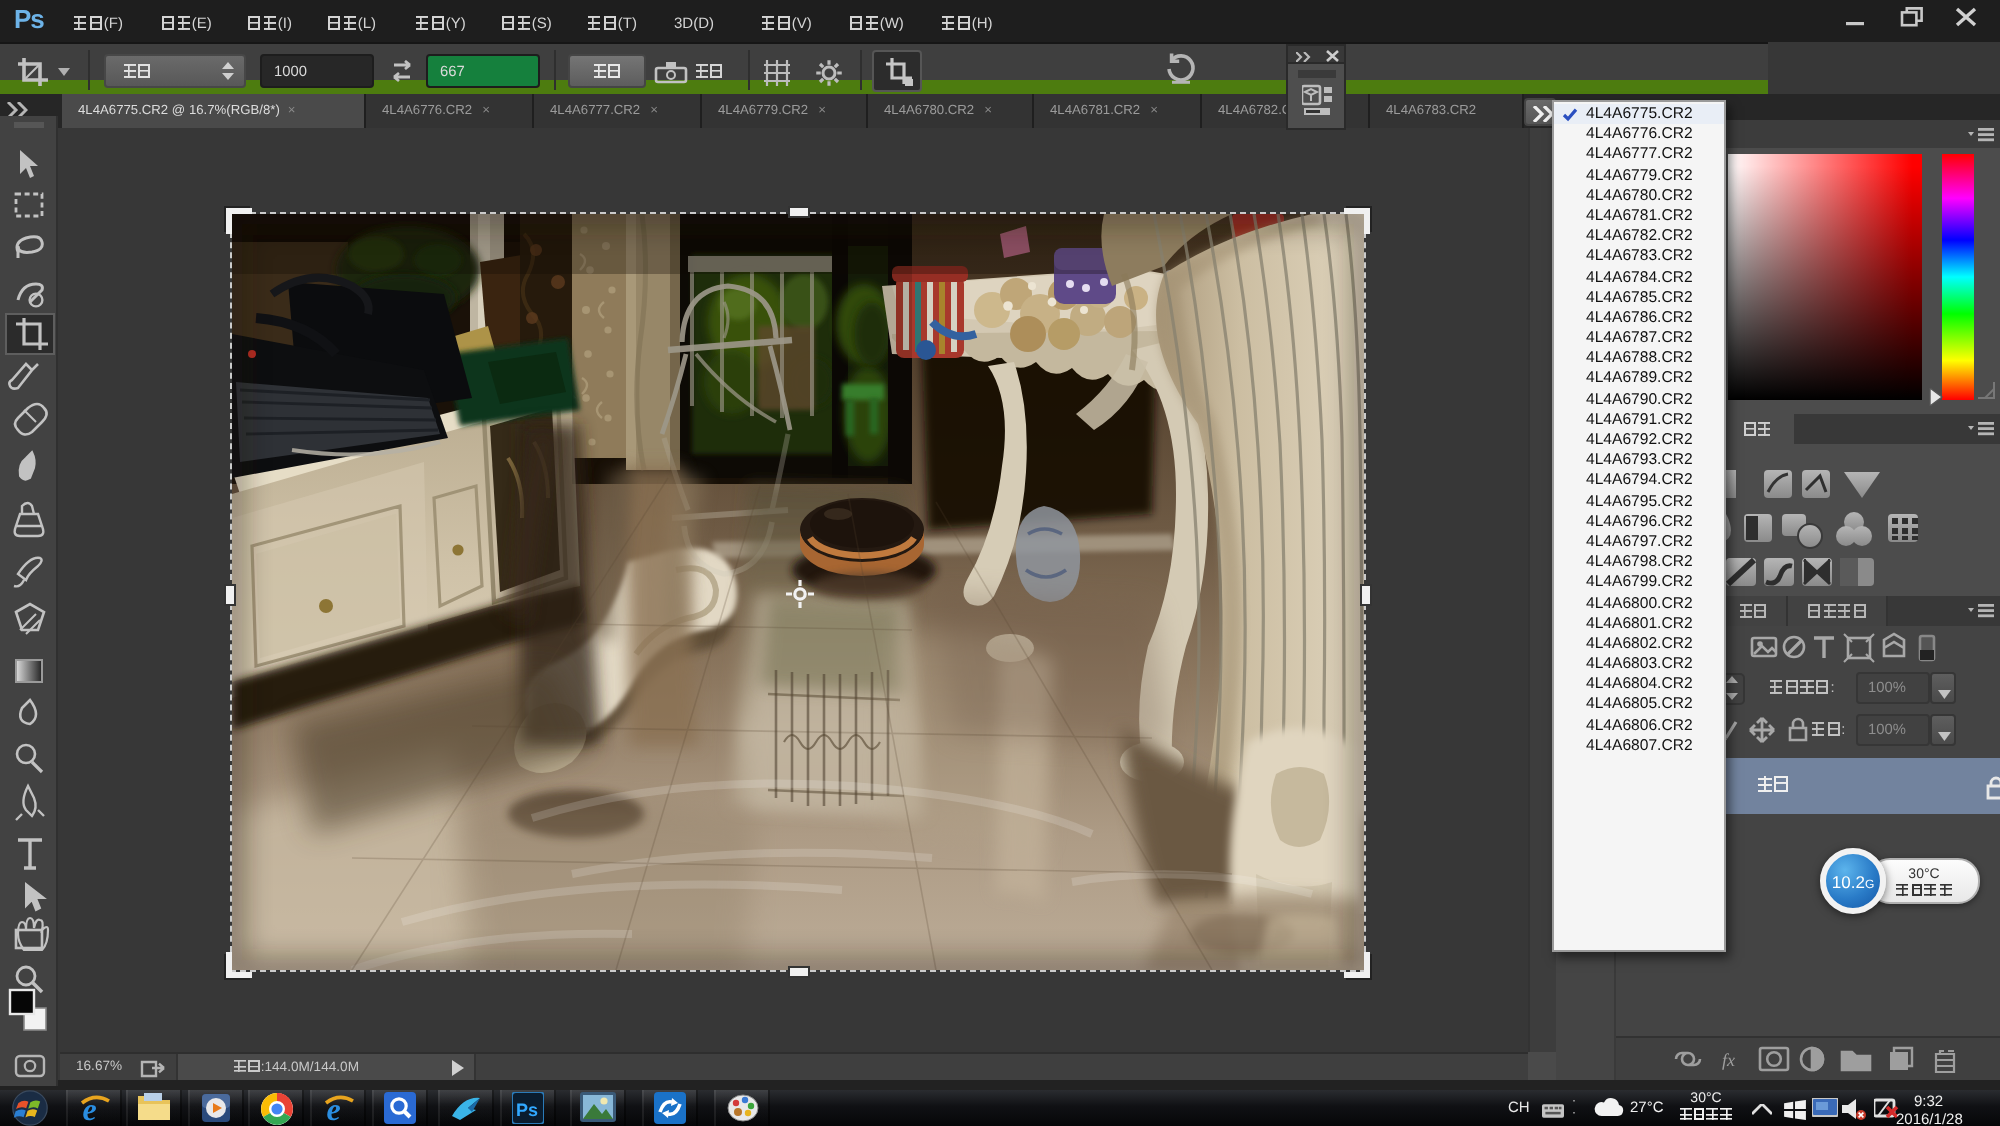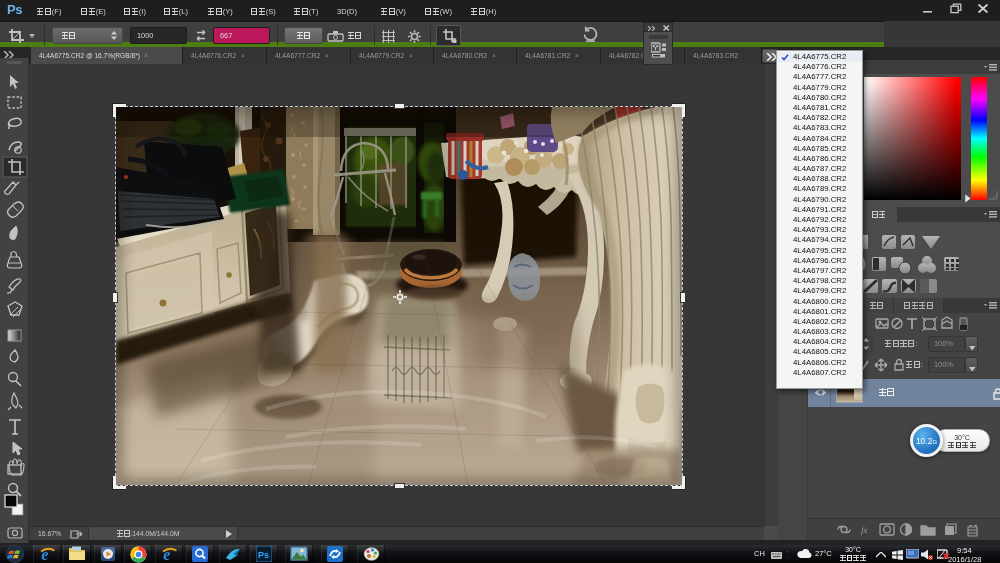--- a/index.html
+++ b/index.html
@@ -1,33 +1,33 @@
 <!DOCTYPE html>
 <html><head><meta charset="utf-8">
 <style>
 *{margin:0;padding:0;box-sizing:border-box}
 html,body{width:1000px;height:563px;overflow:hidden;background:#373737;font-family:"Liberation Sans",sans-serif;-webkit-font-smoothing:antialiased}
 .abs{position:absolute}
 .c{display:inline-block;width:.88em;height:.92em;margin:0 .09em;vertical-align:-.08em;background-image:linear-gradient(currentColor,currentColor),linear-gradient(currentColor,currentColor),linear-gradient(currentColor,currentColor),linear-gradient(currentColor,currentColor);background-size:100% 14%,100% 14%,100% 14%,14% 100%;background-position:0 4%,0 52%,0 100%,46% 0;background-repeat:no-repeat}
 .c2{display:inline-block;width:.84em;height:.92em;margin:0 .11em;vertical-align:-.08em;border:1px solid currentColor;background:linear-gradient(currentColor,currentColor) 0 48%/100% 16% no-repeat}
 #menubar{left:0;top:0;width:1000px;height:21px;background:#1e1e1e;color:#d4d4d4;font-size:7.5px}
 #menubar .mi{position:absolute;top:7px}
-#optbar{left:0;top:21px;width:884px;height:26px;background:#3f3f3f;border-top:1px solid #161616;border-bottom:5px solid #4d7c0f;color:#ccc}
+#optbar{left:0;top:21px;width:884px;height:26px;background:#3f3f3f;border-top:1px solid #161616;border-bottom:7px solid #4d7c0f;color:#ccc}
 #tabrow{left:0;top:47px;width:1000px;height:17px;background:#262626;color:#9b9b9b;font-size:6.6px}
 .tab{position:absolute;top:0;height:17px;background:#333333;border-right:1px solid #1f1f1f;line-height:17px;padding-left:8px;white-space:nowrap;overflow:hidden}
 .tab .x{color:#8a8a8a;margin-left:5px}
 #toolbar{left:0;top:58px;width:29px;height:485px;background:#424242;border-right:1px solid #303030;z-index:5}
 #canvas{left:30px;top:64px;width:748px;height:476px;background:#373737}
 #vscroll{left:764px;top:64px;width:14px;height:462px;background:#3d3d3d;border-left:1px solid #333}
 #statusbar{left:30px;top:526px;width:734px;height:14px;background:#3f3f3f;border-top:1px solid #2e2e2e;color:#c9c9c9;font-size:6.8px}
 #corner{left:764px;top:526px;width:14px;height:14px;background:#4a4a4a}
 #rightdock{left:778px;top:47px;width:222px;height:493px;background:#454545}
 #taskbar{left:0;top:545px;width:1000px;height:18px;background:linear-gradient(#2a2c30,#101114 45%,#060608);z-index:60}
 #botgap{left:0;top:540px;width:1000px;height:5px;background:#222;z-index:4}
-#dropdown{left:776px;top:50px;width:87px;height:339px;background:#f5f5f5;border:1px solid #9a9a9a;box-shadow:2px 3px 5px rgba(0,0,0,.5);z-index:50;font-size:7.8px;color:#111;padding-top:1px}
+#dropdown{left:776px;top:50px;width:87px;height:426px;background:#f5f5f5;border:1px solid #9a9a9a;box-shadow:2px 3px 5px rgba(0,0,0,.5);z-index:50;font-size:7.8px;color:#111;padding-top:1px}
 #dropdown .it{height:10.2px;line-height:10.2px;padding-left:16px;white-space:nowrap}
 #floatpanel{left:643px;top:22px;width:30px;height:43px;z-index:40}
 .winbtn{position:absolute;top:3px;height:15px;color:#bbb;text-align:center}
 .tb{position:absolute;top:0;width:28px;height:18px;border-left:1px solid rgba(255,255,255,.07);border-right:1px solid rgba(0,0,0,.5);background:linear-gradient(rgba(255,255,255,.10),rgba(255,255,255,.02) 45%,rgba(0,0,0,.12));text-align:center;padding-top:1px}
 .tb svg{vertical-align:top}
 </style></head>
 <body>
 <div class="abs" id="menubar">
 <div class="abs" style="left:7px;top:2px;font-size:13px;font-weight:bold;color:#6db3e8;letter-spacing:-0.5px">Ps</div>
 <span class="mi" style="left:36px"><i class="c"></i><i class="c2"></i>(F)</span>
@@ -62,21 +62,21 @@
     </svg>
 <div class="abs" style="left:44px;top:3px;width:1px;height:20px;background:#2f2f2f"></div>
 <div class="abs" style="left:52px;top:5px;width:71px;height:17px;background:linear-gradient(#6a6a6a,#585858);border:1px solid #474747;border-radius:2px;color:#e2e2e2;font-size:7.2px;line-height:15px;padding-left:8px"><i class="c"></i><i class="c2"></i>
 <svg class="abs" style="right:4px;top:3px" width="7" height="9">
         <path d="M0 3.5 L3 0 L6 3.5 Z M0 5.5 L3 9 L6 5.5 Z" fill="#cfcfcf"></path>
       </svg></div>
 <div class="abs" style="left:130px;top:5px;width:57px;height:17px;background:#272727;border:1px solid #1d1d1d;border-radius:2px;color:#dadada;font-size:7.4px;line-height:15px;padding-left:6px">1000</div>
 <svg class="abs" style="left:194px;top:8px" width="14" height="12" viewBox="0 0 14 12">
       <path d="M3 2.5 H11 M11 2.5 L8.5 0.5 M11 2.5 L8.5 4.5 M11 8.5 H3 M3 8.5 L5.5 6.5 M3 8.5 L5.5 10.5" fill="none" stroke="#c2c2c2" stroke-width="1.4"></path>
     </svg>
-<div class="abs" style="left:213px;top:5px;width:57px;height:17px;background:#be185d;border:1px solid #1d1d1d;border-radius:2px;color:#dadada;font-size:7.4px;line-height:15px;padding-left:6px">667</div>
+<div class="abs" style="left:213px;top:5px;width:57px;height:17px;background:#15803d;border:1px solid #1d1d1d;border-radius:2px;color:#dadada;font-size:7.4px;line-height:15px;padding-left:6px">667</div>
 <div class="abs" style="left:277px;top:3px;width:1px;height:20px;background:#2f2f2f"></div>
 <div class="abs" style="left:284px;top:5px;width:39px;height:17px;background:linear-gradient(#757575,#5d5d5d);border:1px solid #454545;border-radius:2px;color:#e8e8e8;font-size:7.2px;line-height:15px;text-align:center"><i class="c"></i><i class="c2"></i></div>
 <svg class="abs" style="left:327px;top:8px" width="17" height="13" viewBox="0 0 17 13">
       <rect x="1" y="4" width="15" height="7" rx="1" fill="none" stroke="#c2c2c2" stroke-width="1.3"></rect>
       <circle cx="8.5" cy="7.5" r="2" fill="none" stroke="#c2c2c2" stroke-width="1"></circle>
       <rect x="6" y="1" width="5" height="3" fill="#c2c2c2"></rect>
     </svg>
 <div class="abs" style="left:347px;top:9px;font-size:7.2px;color:#d5d5d5"><i class="c"></i><i class="c2"></i></div>
 <div class="abs" style="left:374px;top:3px;width:1px;height:20px;background:#2f2f2f"></div>
 <svg class="abs" style="left:381px;top:7px" width="15" height="15" viewBox="0 0 15 15">
@@ -786,21 +786,21 @@
 <svg class="abs" style="left:921px;top:4px" width="13" height="11" viewBox="0 0 13 11">
       <path d="M0 3.5 h3 l4-3 v10 l-4-3 h-3 Z" fill="#e8e8e8"></path>
       <circle cx="9.5" cy="8.5" r="2.5" fill="#c83a2a"></circle>
       <path d="M8.3 7.3 l2.4 2.4 M10.7 7.3 l-2.4 2.4" stroke="#fff" stroke-width=".8"></path>
     </svg>
 <svg class="abs" style="left:937px;top:4px" width="13" height="11" viewBox="0 0 13 11">
       <rect x="0" y="1" width="10" height="8" rx="1" fill="none" stroke="#e0e0e0" stroke-width="1.4"></rect>
       <path d="M2 9 L8 1" stroke="#e0e0e0" stroke-width="1"></path>
       <path d="M6.5 4.5 l5 5 M11.5 4.5 l-5 5" stroke="#d42a2a" stroke-width="1.8"></path>
     </svg>
-<div class="abs" style="left:957px;top:1px;color:#f0f0f0;font-size:7.5px">9:54</div>
+<div class="abs" style="left:957px;top:1px;color:#f0f0f0;font-size:7.5px">9:32</div>
 <div class="abs" style="left:948px;top:9.5px;color:#f0f0f0;font-size:7.5px">2016/1/28</div>
 </div>
 <div class="abs" id="botgap"></div>
 <div class="abs" style="left:908px;top:422px;z-index:45">
 <div class="abs" style="left:26px;top:7px;width:56px;height:23px;background:linear-gradient(#fdfdfd,#e8e8e8);border:1px solid #b0b0b0;border-radius:11px;box-shadow:0 1px 3px rgba(0,0,0,.4)">
 <div style="text-align:center;font-size:7px;color:#333;line-height:8px;margin-top:3.5px">30°C<br><i class="c" style="width:6px;height:6px"></i><i class="c2" style="width:5px;height:6px"></i><i class="c" style="width:6px;height:6px"></i><i class="c" style="width:6px;height:6px"></i></div>
 </div>
 <div class="abs" style="left:2px;top:2px;width:33px;height:33px;border-radius:50%;background:radial-gradient(circle at 35% 30%,#5cb4ec,#2a7cc8 55%,#1356a6);border:3px solid #f2f2f2;box-shadow:0 1px 4px rgba(0,0,0,.5);color:#fff;font-size:8.5px;text-align:center;line-height:28px">10.2<span style="font-size:6px">G</span></div>
 </div>
 

